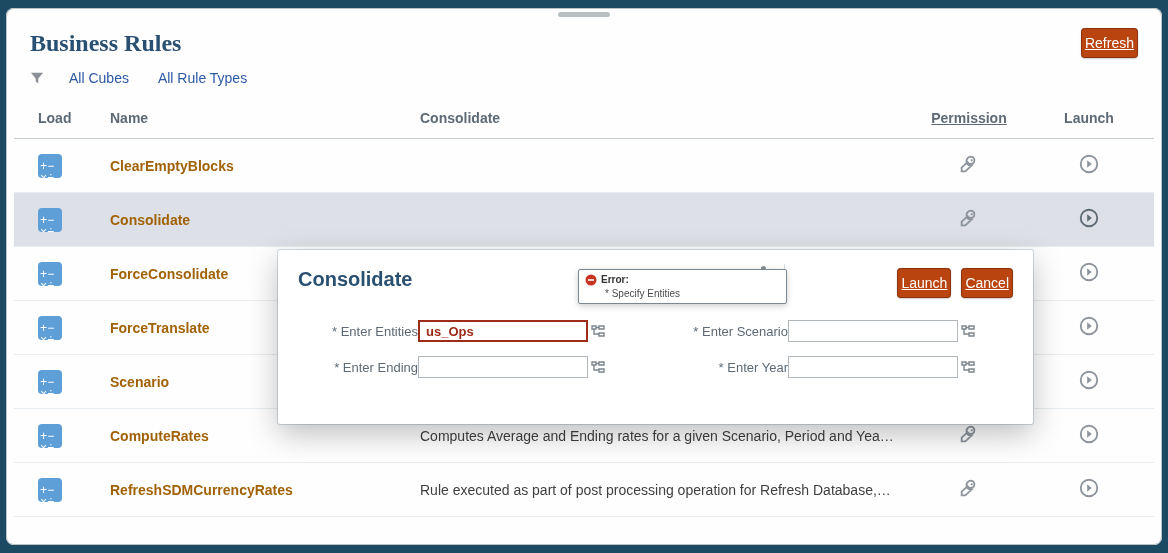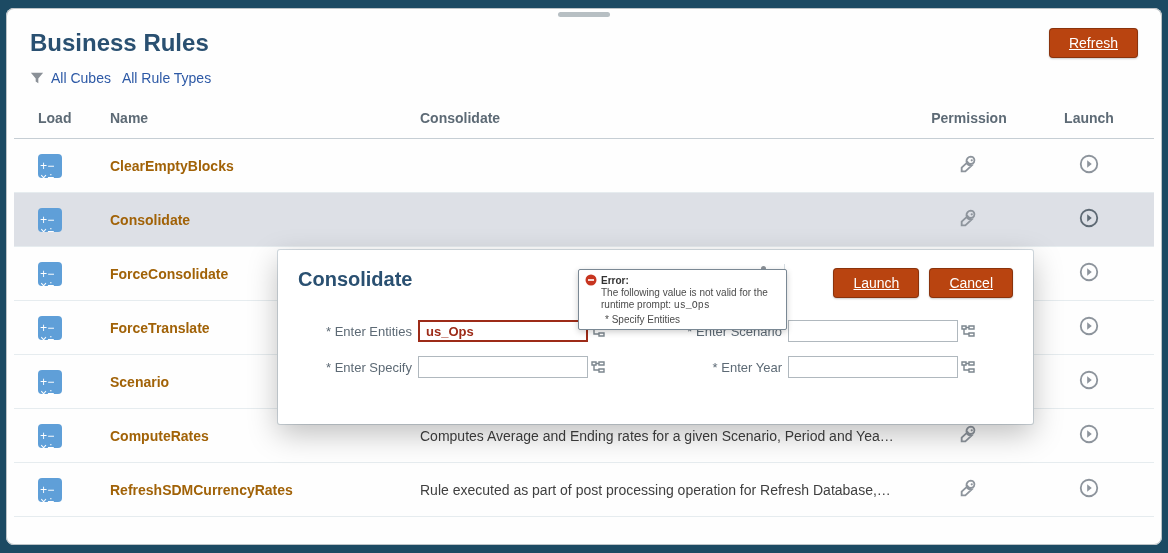--- a/index.html
+++ b/index.html
@@ -26,35 +26,36 @@
     background:#b7bfc3;
   }
   .header {
     display:flex; align-items:center; justify-content:space-between;
     padding: 20px 24px 4px 24px;
   }
   .title {
     font-size: 24px;
     font-weight: bold;
     color: #2a5071;
+    font-family: Liberation Serif, serif;
   }
   .btn {
     border: none;
     border-radius: 4px;
-    padding: 7px 20px;
+    padding: 7px 4px;
     font-size: 14px;
     color: #fff;
     cursor: pointer;
     background: #b94410;
     box-shadow: inset 0 0 0 1px rgba(0,0,0,.25), 0 1px 2px rgba(0,0,0,.2);
   }
   .btn u { text-decoration: underline; }
 
   .filterbar {
-    display:flex; align-items:center; gap:7px;
+    display:flex; align-items:center; gap:25px;
     padding: 8px 24px 14px 24px;
     font-size: 14px;
   }
   .filter-icon svg { display:block; }
   .linkish { color:#2d59a6; cursor:pointer; }
   .linkish + .linkish { margin-left:4px; }
 
   .table-wrap { position:relative; padding: 0 8px; }
   table.rules {
     width:100%;
@@ -65,21 +66,21 @@
     text-align:left;
     color:#5d6a75;
     font-weight:bold;
     font-size:14px;
     padding: 10px 10px 12px 10px;
     border-bottom: 1px solid #c6ced4;
   }
   .rules th.col-type { width:52px; padding-left:24px;}
   .rules th.col-name { width:290px; }
   .rules th.col-desc { }
-  .rules th.col-perm { width:110px; text-align:center;}
+  .rules th.col-perm { width:110px; text-align:center;text-decoration:underline;}
   .rules th.col-launch { width:90px; text-align:center; padding-right:20px;}
   .rules td {
     padding: 14px 10px;
     border-bottom: 1px solid #e6ecef;
     font-size: 14px;
     vertical-align: middle;
   }
   .rules tr.selected td { background:#dde0e6; }
   td.col-type { padding-left:24px;}
   td.col-name { font-weight:bold; color:#a16207; }
@@ -127,21 +128,21 @@
   .dialog-actions { display:flex; gap:10px; }
 
   .form-grid {
     display:grid;
     grid-template-columns: 120px 170px 20px 60px 120px 170px 20px;
     row-gap: 14px;
     align-items:center;
     font-size: 13px;
     color:#5d6a75;
   }
-  .form-grid label { text-align:right; padding-right:6px; white-space:nowrap;}
+  .form-grid label { text-align:right; white-space:nowrap;}
   .form-grid input[type=text] {
     width:100%; box-sizing:border-box;
     height:22px;
     border:1px solid #b0b8be;
     padding: 2px 6px;
     font-size:13px;
     color:#7a4646;
   }
   .form-grid input.invalid {
     border:2px solid #9d2b18;
@@ -160,21 +161,21 @@
     width: 195px;
     background:#fff;
     border:1px solid #7a8894;
     border-radius:2px;
     box-shadow: 0 2px 6px rgba(0,0,0,.2);
     font-size:10px;
     color:#4b4b4b;
     padding: 4px 6px 4px 6px;
     z-index: 60;
   }
-  .error-tooltip .err-head { font-weight:bold; color:#333; display:flex; align-items:center; gap:4px;}
+  .error-tooltip .err-head { font-weight:bold; color:#333; display:flex; align-items:flex-start; gap:4px;}
   .error-tooltip .err-head svg { flex:0 0 auto; }
   .error-tooltip .err-body { margin: 1px 0 0 16px; line-height:1.2;}
   .error-tooltip .err-body .token { font-family:"Courier New",monospace; }
   .error-tooltip .err-foot { margin-top:2px; color:#4b4b4b;margin-left:20px;}
 
   .dialog .dot { position:absolute; top:16px; left:483px; width:5px; height:5px; border-radius:50%; background:#8a9097; }
   .dialog .divider { position:absolute; top:14px; left:506px; width:1px; height:30px; background:#d6dde2; }
 </style>
 </head>
 <body>
@@ -330,45 +331,41 @@
       </div>
 
       <div class="error-tooltip">
         <div class="err-head">
           <svg width="12" height="12" viewBox="0 0 12 12">
               <circle cx="6" cy="6" r="5.5" fill="#c73520"></circle>
               <rect x="3" y="5.2" width="6" height="1.6" fill="#fff"></rect>
             </svg>
           <span>Error:</span>
         </div>
-        <div class="err-body">
-          <span>The following value is not valid for the runtime prompt:</span>
-          <span class="token">us_Ops</span>
-        </div>
         <div class="err-foot">* Specify Entities</div>
       </div>
 
       <div class="form-grid">
         <label>* Enter Entities</label>
         <input type="text" class="invalid" value="us_Ops" style="">
         <span class="picker-icon">
           <svg width="16" height="16" viewBox="0 0 16 16">
               <path fill="none" stroke="#7c868e" stroke-width="1.4" d="M2 3h4v3H2zM6 4.5h3M9 3h5v3H9zM4 6v5h5M9 10h5v3H9z"></path>
             </svg>
         </span>
         <span></span>
         <label>* Enter Scenario</label>
         <input type="text" value="" style="">
         <span class="picker-icon">
           <svg width="16" height="16" viewBox="0 0 16 16">
               <path fill="none" stroke="#7c868e" stroke-width="1.4" d="M2 3h4v3H2zM6 4.5h3M9 3h5v3H9zM4 6v5h5M9 10h5v3H9z"></path>
             </svg>
         </span>
 
-        <label>* Enter Specify</label>
+        <label>* Enter Ending</label>
         <input type="text" value="" style="">
         <span class="picker-icon">
           <svg width="16" height="16" viewBox="0 0 16 16">
               <path fill="none" stroke="#7c868e" stroke-width="1.4" d="M2 3h4v3H2zM6 4.5h3M9 3h5v3H9zM4 6v5h5M9 10h5v3H9z"></path>
             </svg>
         </span>
         <span></span>
         <label>* Enter Year</label>
         <input type="text" value="" style="">
         <span class="picker-icon">

